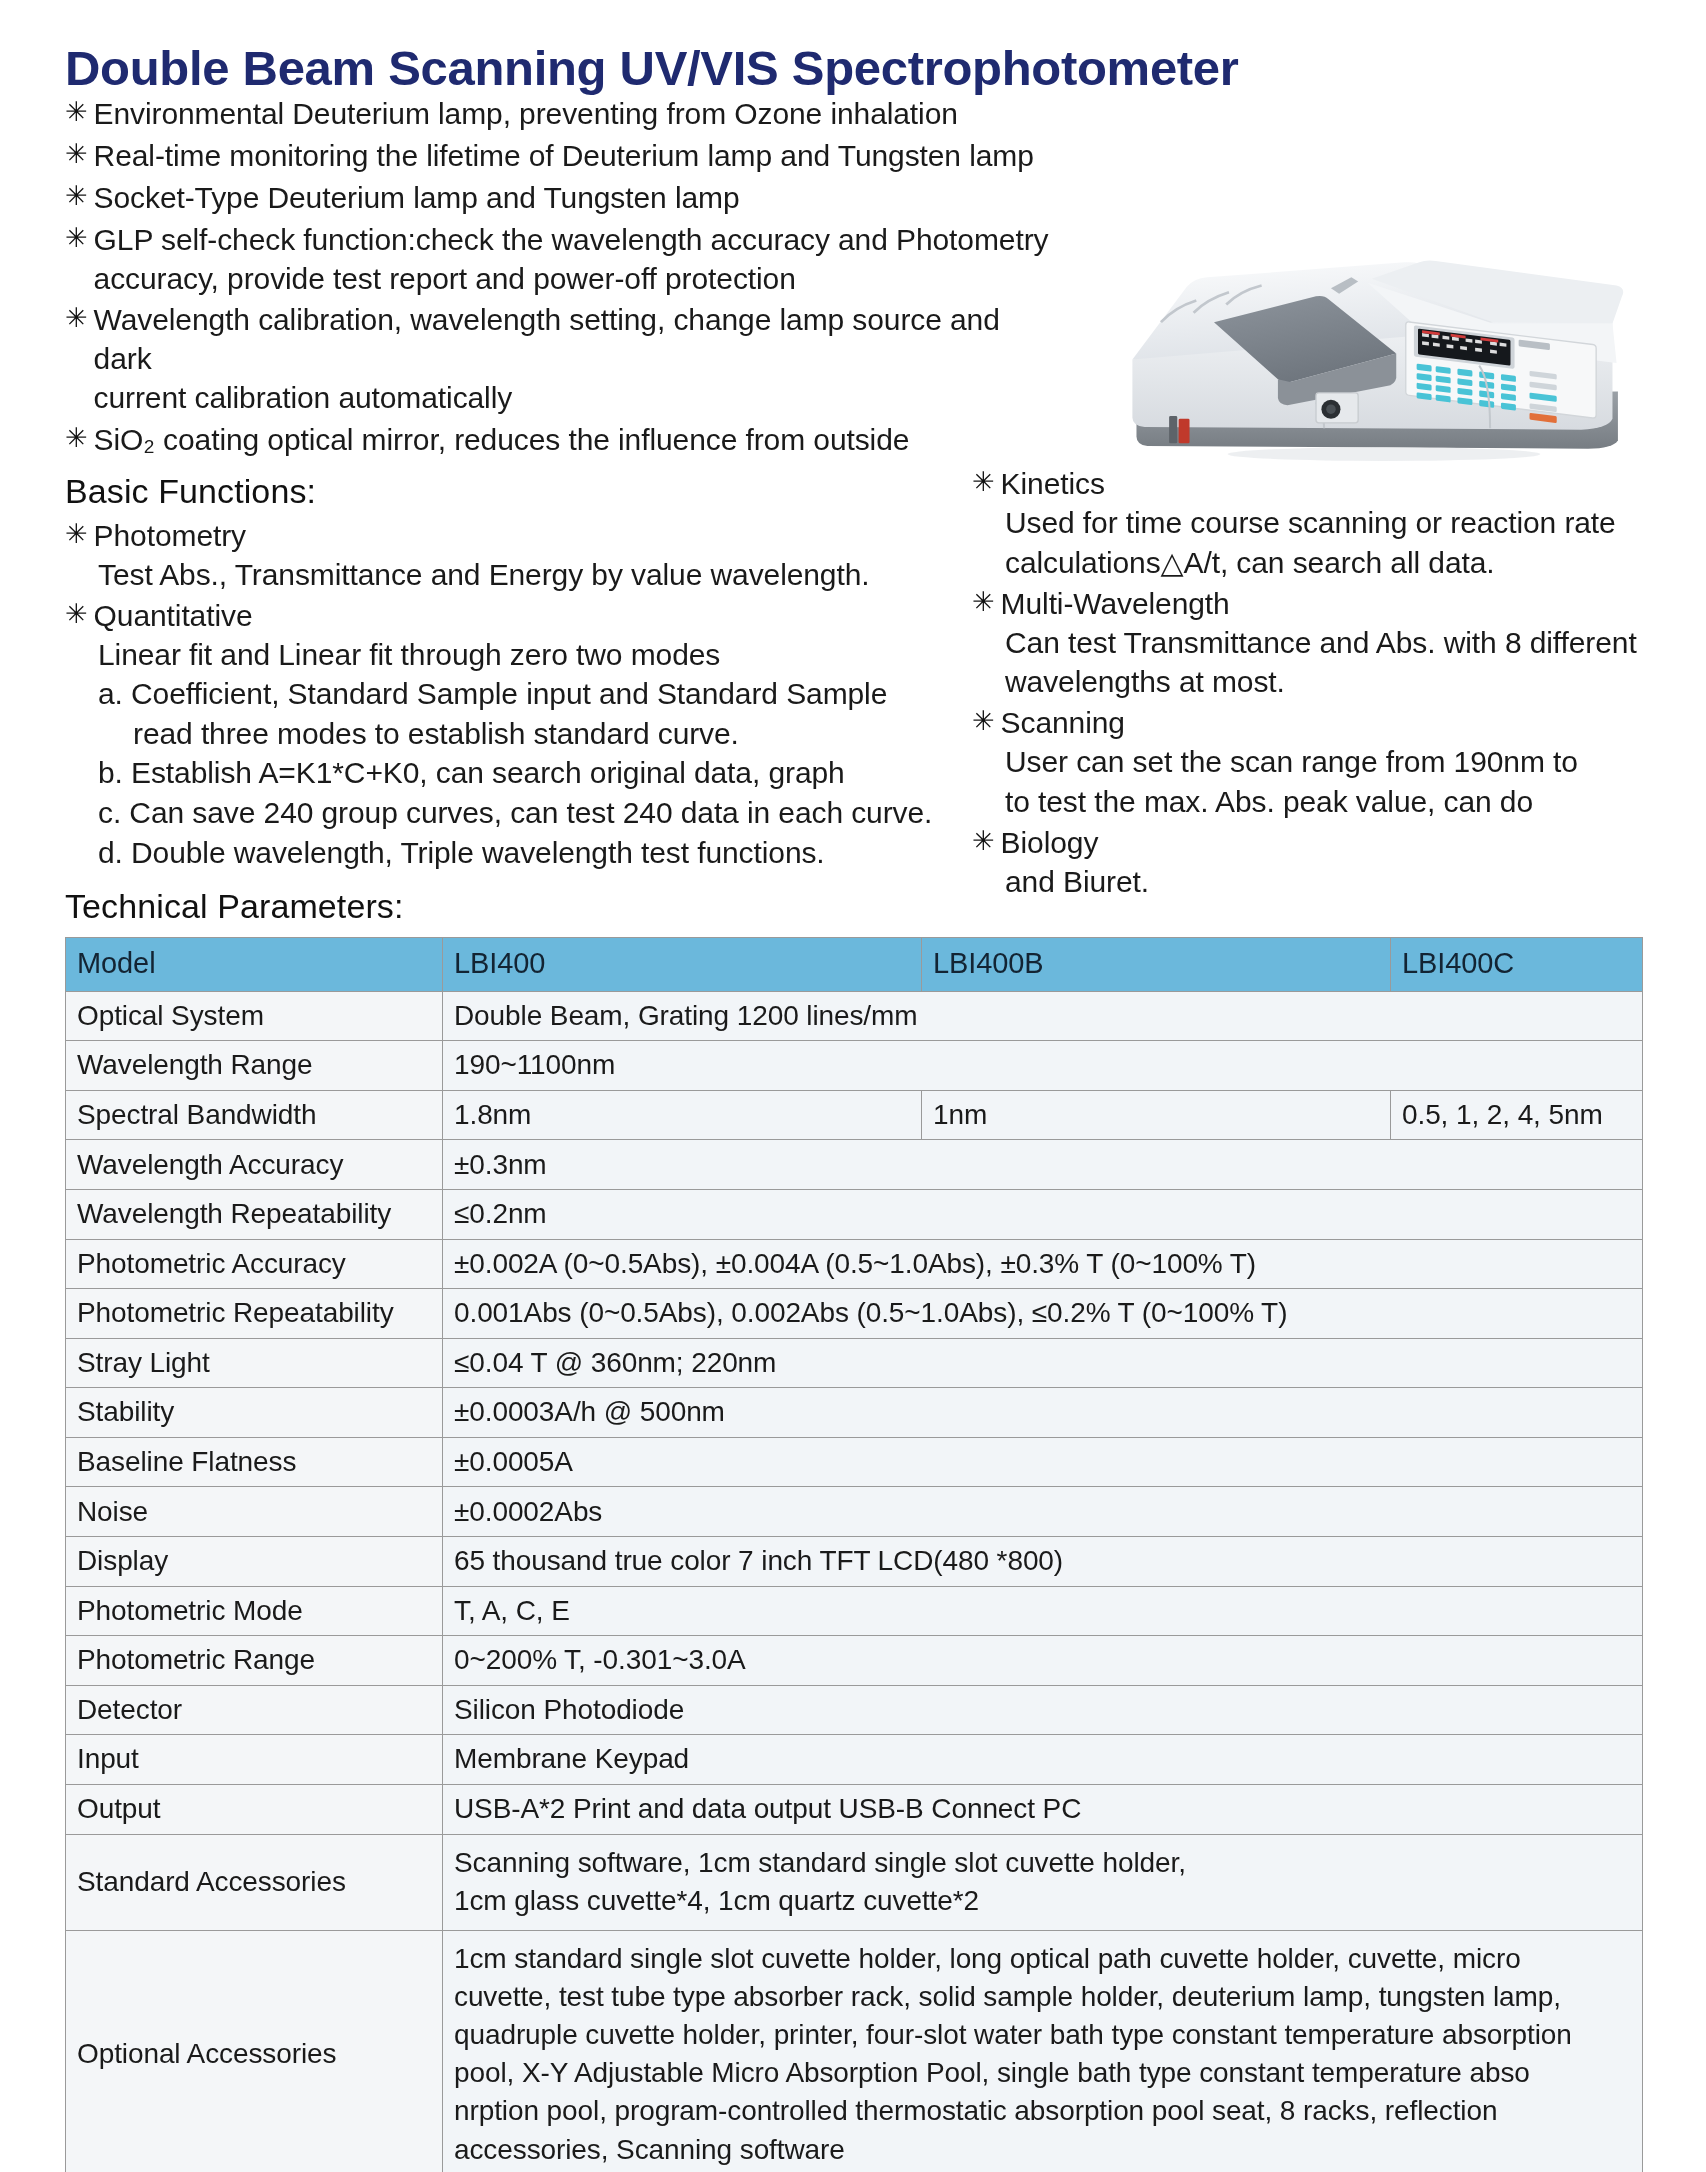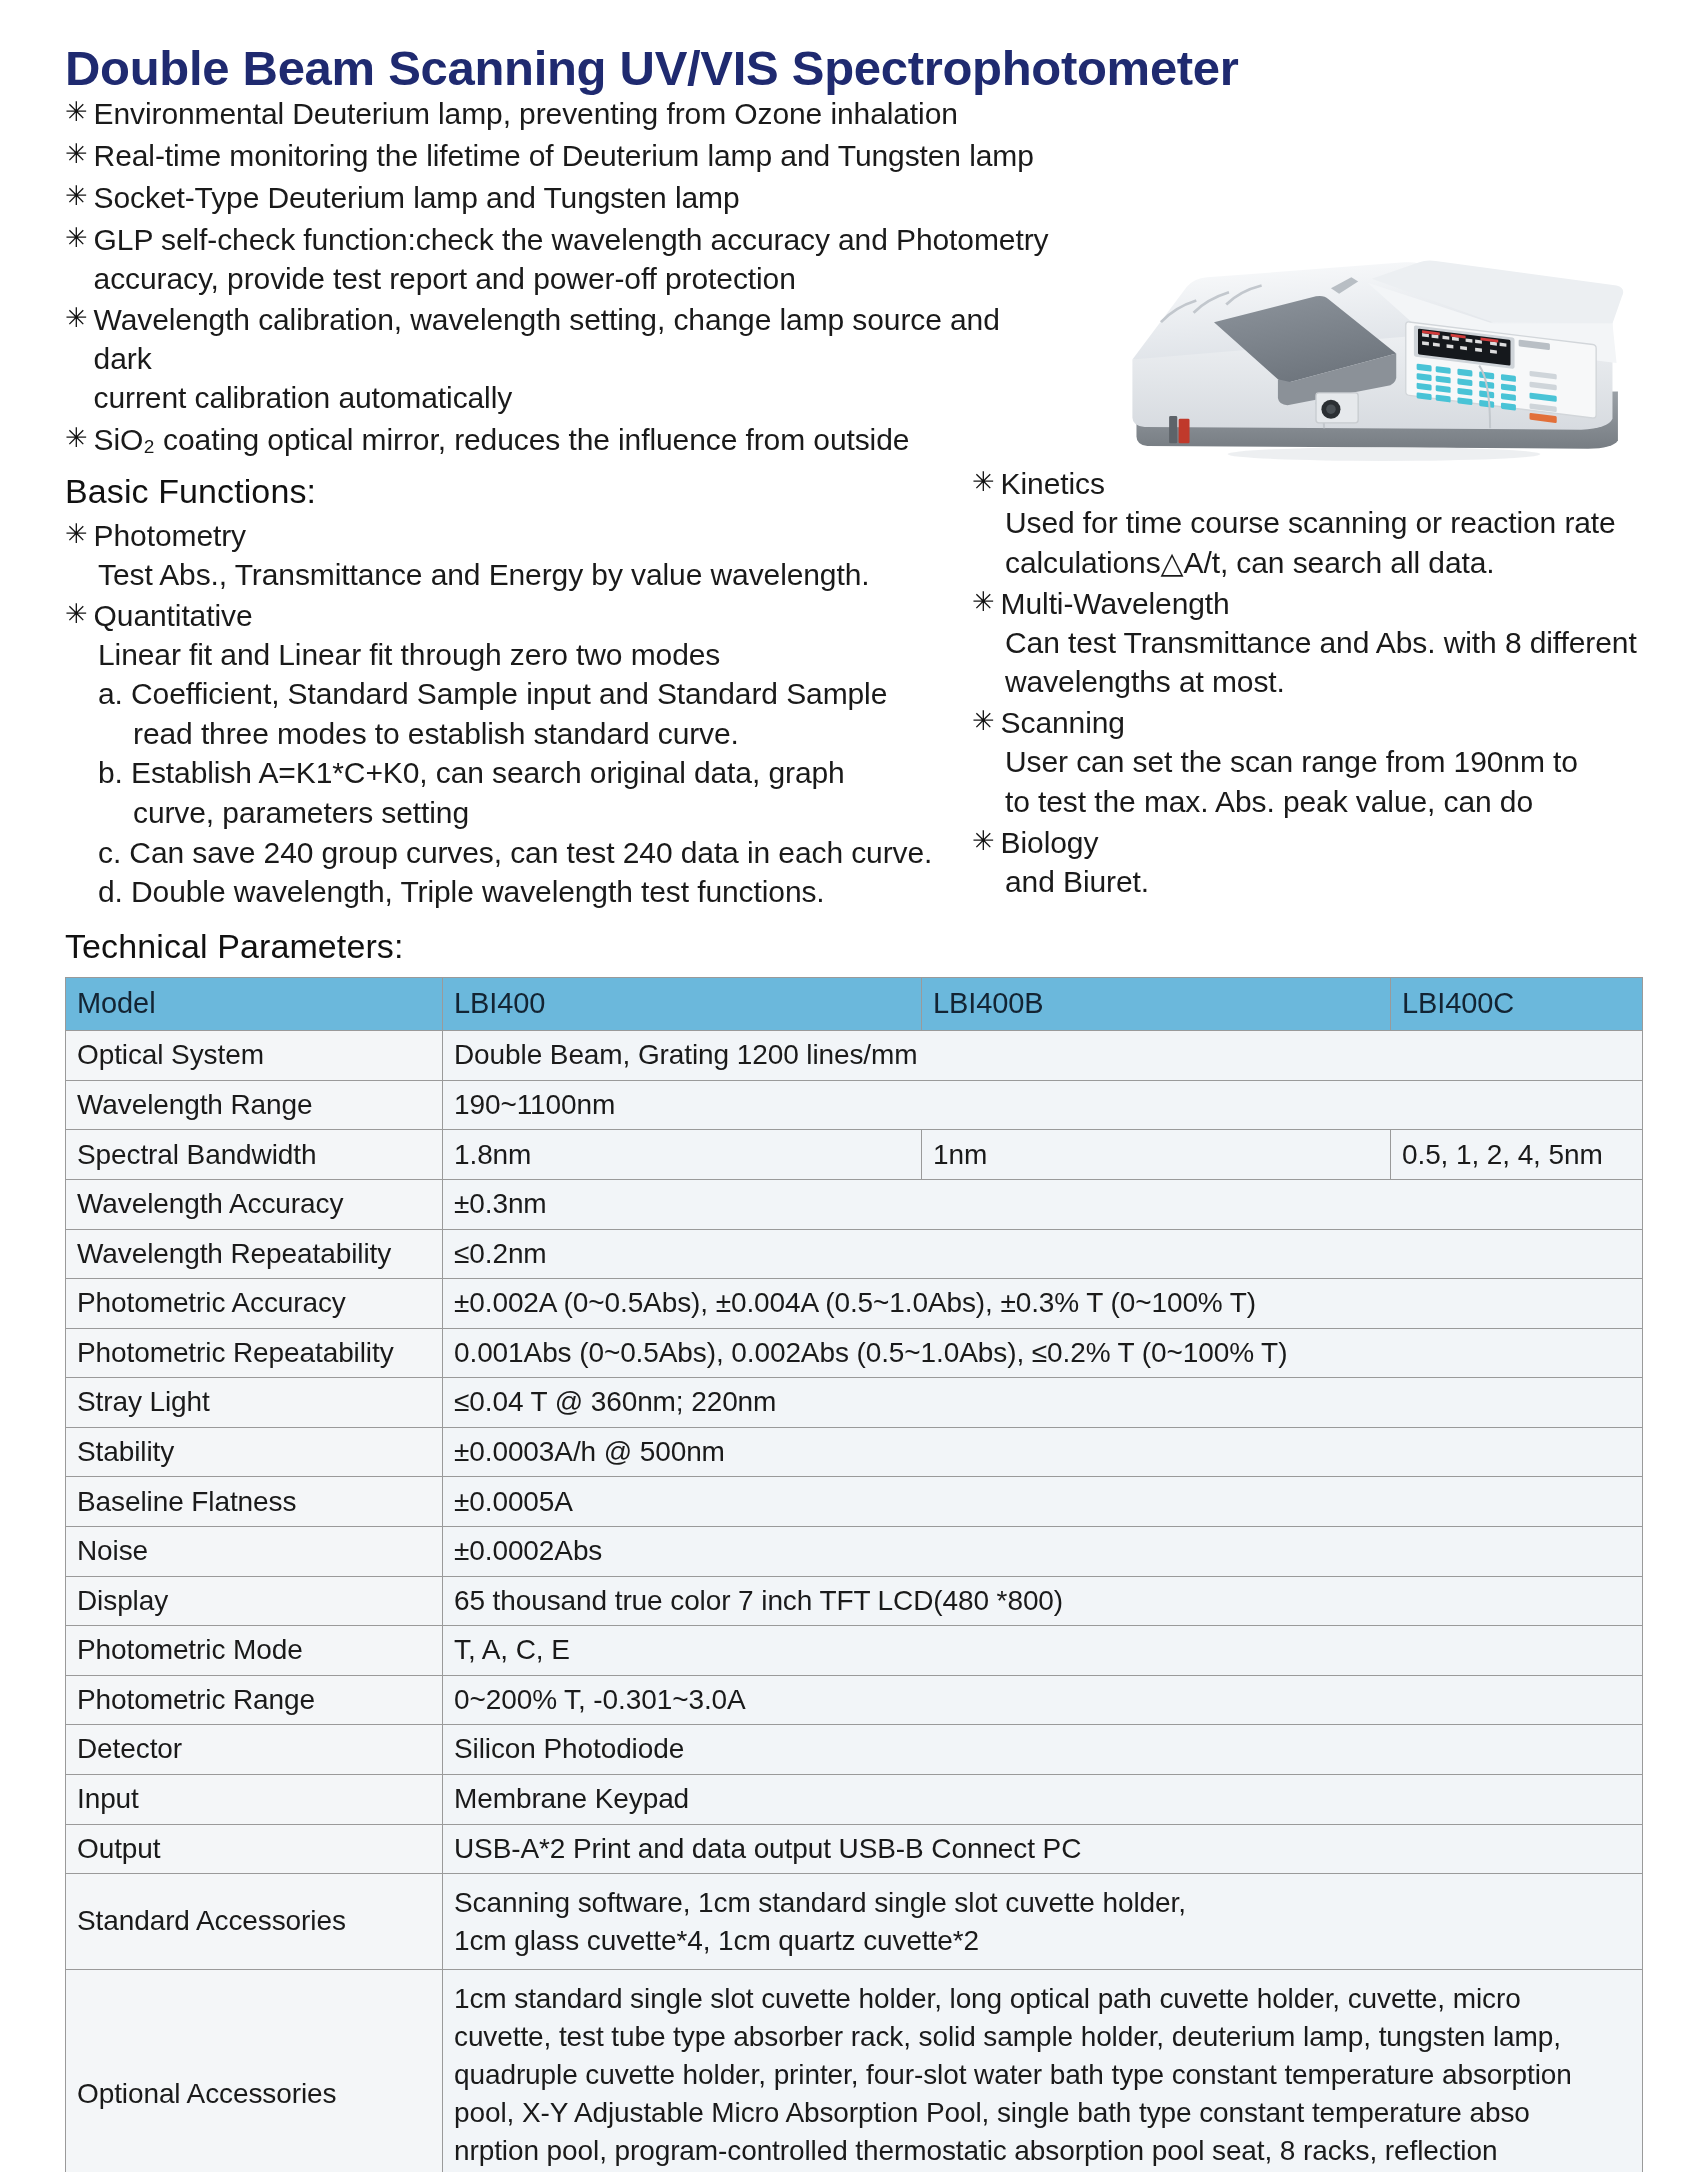--- a/index.html
+++ b/index.html
@@ -321,21 +321,20 @@
           <span>Quantitative</span>
         </div>
         <div class="func-body">Linear fit and Linear fit through zero two modes</div>
 
         <div class="func-sub">
           <span>a. Coefficient, Standard Sample input and Standard Sample</span>
           <span class="sub-ind">read three modes to establish standard curve.</span>
         </div>
         <div class="func-sub">
           <span>b. Establish A=K1*C+K0, can search original data, graph</span>
-          <span class="sub-ind">curve, parameters setting</span>
         </div>
         <div class="func-sub">
           <span>c. Can save 240 group curves, can test 240 data in each curve.</span>
         </div>
         <div class="func-sub">
           <span>d. Double wavelength, Triple wavelength test functions.</span>
         </div>
       </div>
 
       <div class="section-heading">Technical Parameters:</div>

